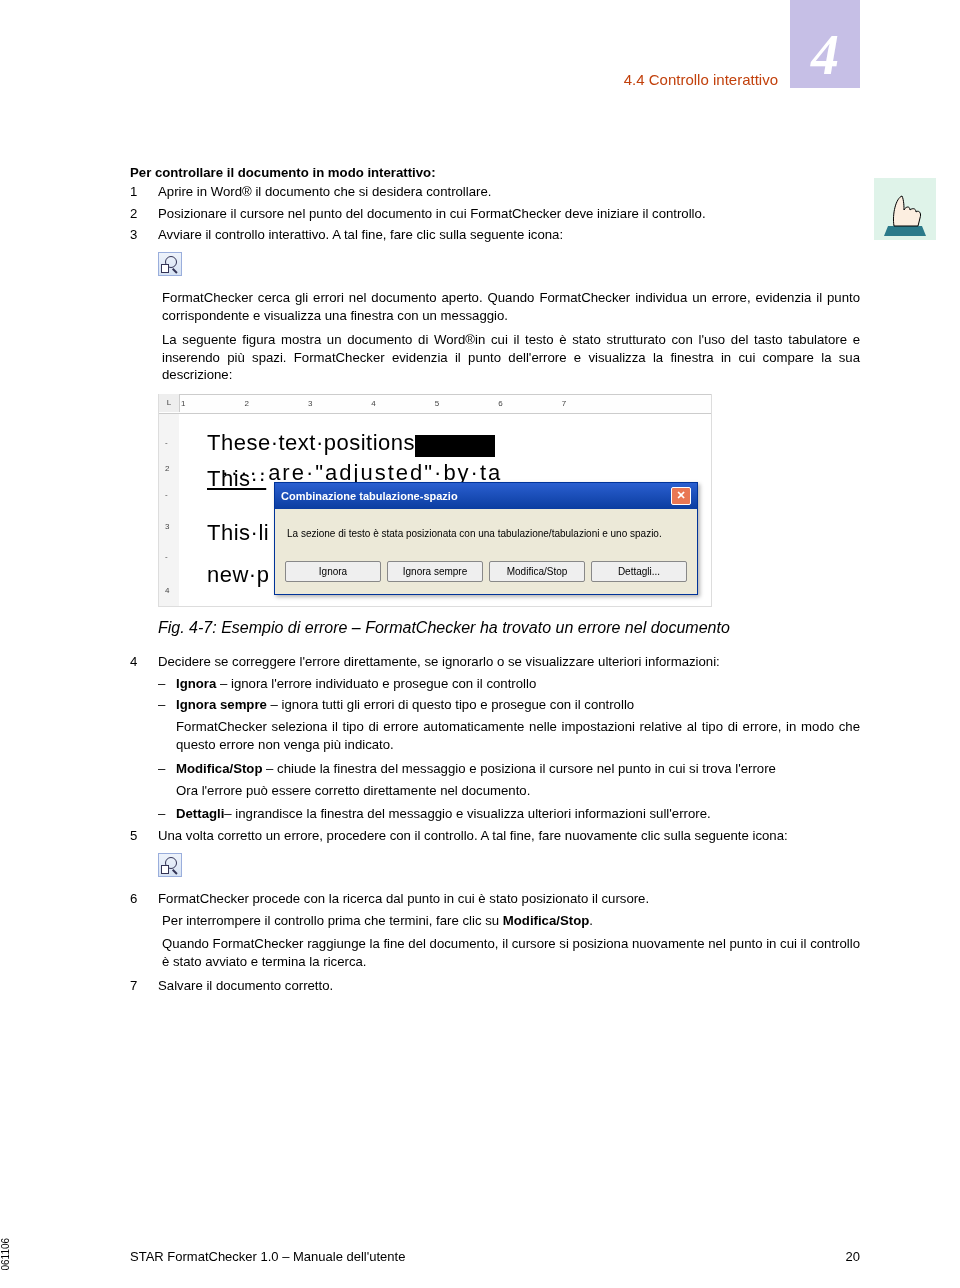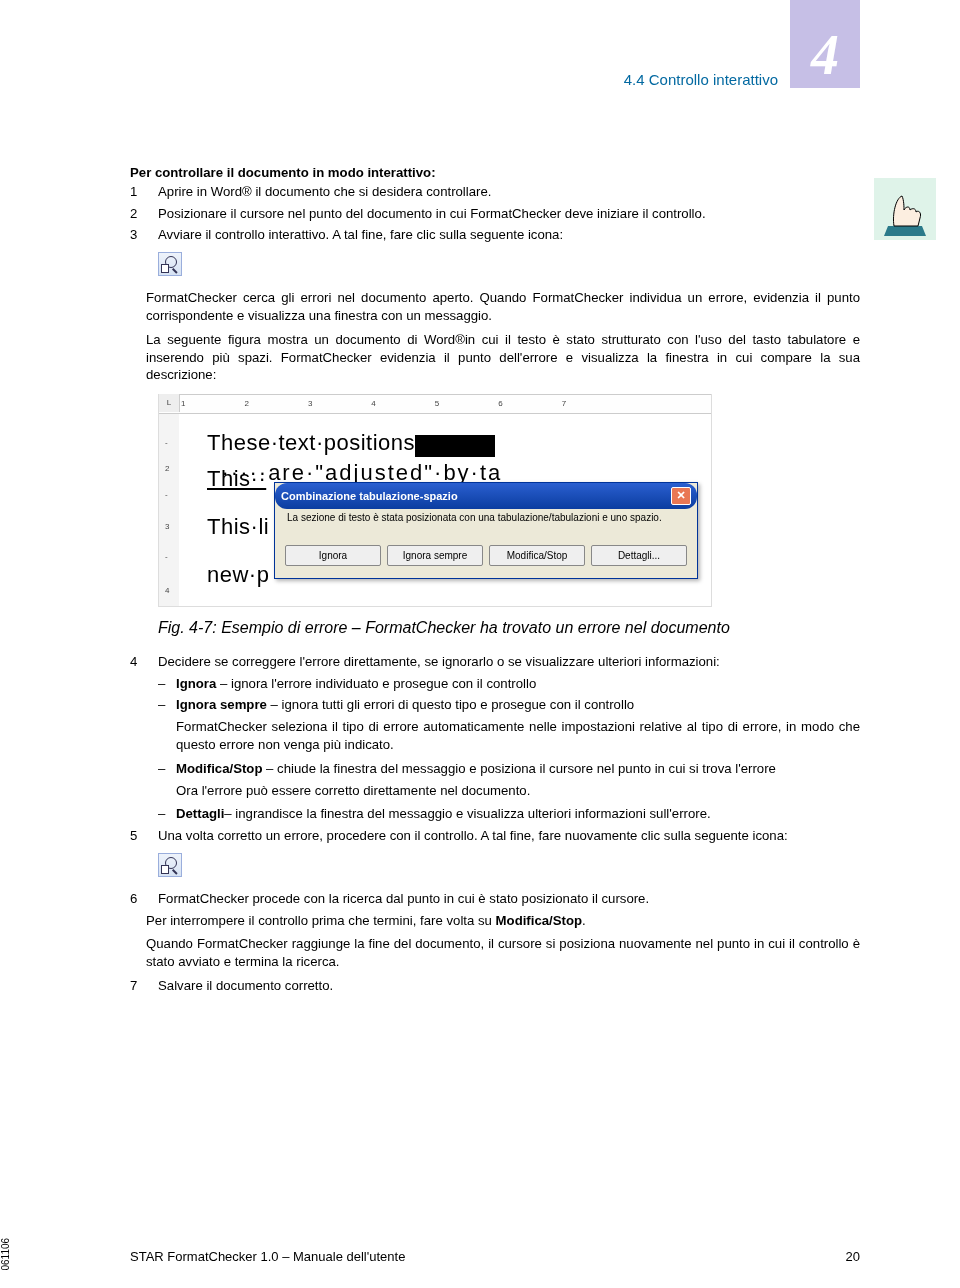--- a/index.html
+++ b/index.html
@@ -31,21 +31,21 @@
     background: #c6bfe6;
     color: #fff;
     font-size: 56px;
     font-weight: bold;
     font-style: italic;
     text-align: center;
     line-height: 110px;
     font-family: "Times New Roman", serif;
   }
   .section-header {
-    color: #0369a1;
+    color: #c2410c;
     text-align: right;
     padding-right: 82px;
     font-size: 15px;
     padding-top: 42px;
   }
   .intro-title {
     font-weight: bold;
     margin-top: 40px;
     margin-bottom: 1px;
   }
@@ -55,21 +55,21 @@
   }
   .step-num {
     width: 28px;
     flex-shrink: 0;
   }
   .step-text {
     flex: 1;
     text-align: justify;
   }
   .indent-block {
-    margin-left: 16px;
+    margin-left: 32px;
     text-align: justify;
     margin-bottom: 6px;
   }
   .icon-box {
     display: inline-block;
     width: 22px;
     height: 22px;
     border: 1px solid #9aaedc;
     background: linear-gradient(#eef3fb, #d6e2f3);
     position: relative;
@@ -161,35 +161,34 @@
     font-size: 11px;
   }
   .dialog-title {
     background: linear-gradient(#2a5fd0, #0b3da0);
     color: #fff;
     font-weight: bold;
     padding: 4px 6px;
     display: flex;
     justify-content: space-between;
     align-items: center;
-    border-radius: 12px;
   }
   .dialog-close {
     width: 18px;
     height: 16px;
     background: #e97754;
     border: 1px solid #fff;
     color: #fff;
     font-size: 11px;
     text-align: center;
     line-height: 14px;
     border-radius: 2px;
   }
   .dialog-body {
-    padding: 2px 12px 12px;
+    padding: 18px 12px 12px;
     font-size: 10px;
     color:#000;
   }
   .dialog-buttons {
     display: flex;
     gap: 6px;
     padding: 8px 10px 12px;
     justify-content: space-around;
   }
   .dlg-btn {
@@ -291,21 +290,21 @@
       <span class="vruler-tick" style="top:50px">2</span>
       <span class="vruler-tick" style="top:76px">-</span>
       <span class="vruler-tick" style="top:108px">3</span>
       <span class="vruler-tick" style="top:138px">-</span>
       <span class="vruler-tick" style="top:172px">4</span>
 
       <div class="doc-line" style="top:14px;">
         <span>These·text·positions</span><span class="blackbox"></span><span style="font-size:14px;position:relative;top:-2px;left:-76px;color:#fff">→</span><span class="dots">·····are·"adjusted"·by·ta</span>
       </div>
       <div class="doc-line" style="top:50px;text-decoration:underline;">This··</div>
-      <div class="doc-line" style="top:98px;">This·li</div>
+      <div class="doc-line" style="top:104px;">This·li</div>
       <div class="doc-line" style="top:146px;">new·p</div>
 
       <div class="dialog">
         <div class="dialog-title">
           <span>Combinazione tabulazione-spazio</span>
           <span class="dialog-close">✕</span>
         </div>
         <div class="dialog-body">La sezione di testo è stata posizionata con una tabulazione/tabulazioni e uno spazio.</div>
         <div class="dialog-buttons">
           <div class="dlg-btn">Ignora</div>
@@ -351,21 +350,21 @@
     <div class="step-text">Una volta corretto un errore, procedere con il controllo. A tal fine, fare nuovamente clic sulla seguente icona:</div>
   </div>
 
   <div class="icon-box"><span class="doc"></span></div>
 
   <div class="step-row">
     <div class="step-num">6</div>
     <div class="step-text">FormatChecker procede con la ricerca dal punto in cui è stato posizionato il cursore.</div>
   </div>
   <div class="indent-block">
-    <span>Per interrompere il controllo prima che termini, fare volta su </span><b>Modifica/Stop</b><span>.</span>
+    <span>Per interrompere il controllo prima che termini, fare clic su </span><b>Modifica/Stop</b><span>.</span>
   </div>
   <div class="indent-block">Quando FormatChecker raggiunge la fine del documento, il cursore si posiziona nuovamente nel punto in cui il controllo è stato avviato e termina la ricerca.</div>
 
   <div class="step-row">
     <div class="step-num">7</div>
     <div class="step-text">Salvare il documento corretto.</div>
   </div>
 
   <div class="footer">
     <span>STAR FormatChecker 1.0 – Manuale dell'utente</span>

